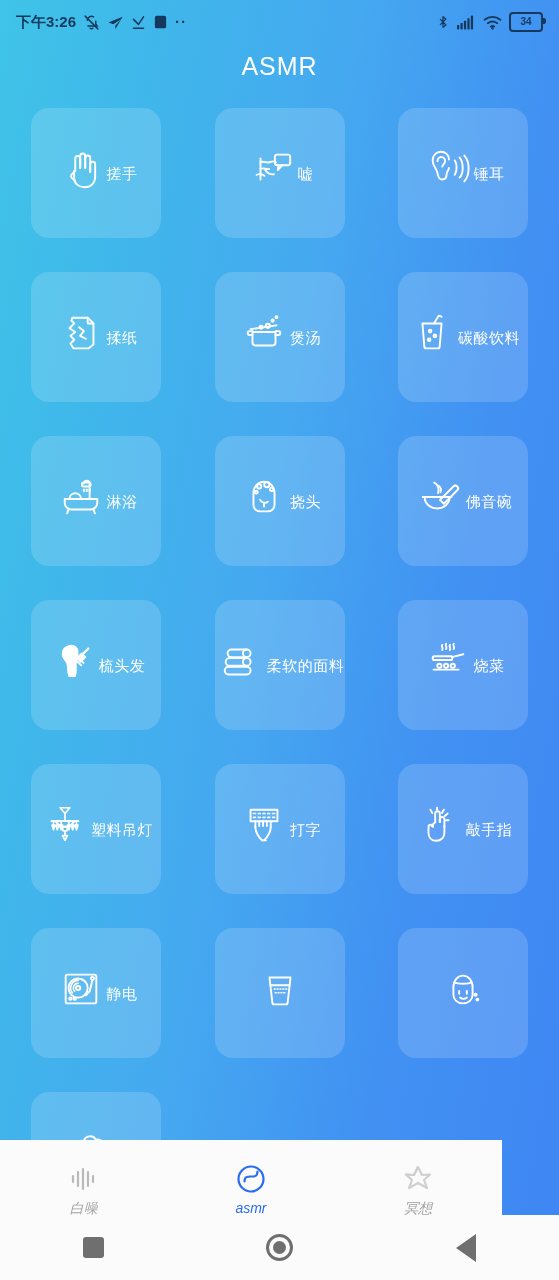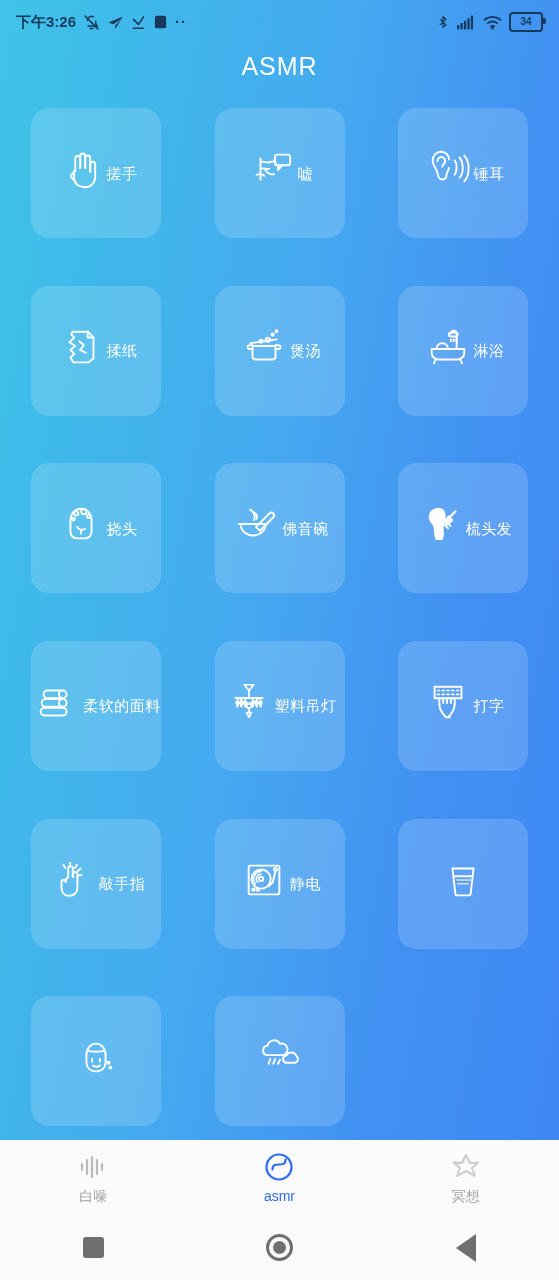--- a/index.html
+++ b/index.html
@@ -130,25 +130,26 @@
     color: #ffffff;
     letter-spacing: 0.5px;
     line-height: 1;
     white-space: nowrap;
   }
 
   
   .tabbar {
     position: absolute;
     left: 0; bottom: 65px;
-    width: 559px;
+    width: 502px;
     height: 75px;
     background: #fbfbfb;
     display: flex;
-    align-items: center;
+    align-items: flex-end;
+    font-style: italic;
   }
   .tab {
     flex: 1;
     display: flex;
     flex-direction: column;
     align-items: center;
     justify-content: center;
     gap: 7px;
     cursor: pointer;
   }
@@ -318,20 +319,32 @@
           <path d="M10 20l27-4"></path>
           <circle cx="21" cy="18" r="1.6"></circle>
           <circle cx="28" cy="16.5" r="2.2"></circle>
           <circle cx="33" cy="11" r="1.2"></circle>
           <circle cx="37" cy="7.5" r="1"></circle>
         </svg>
       </span>
       <span class="lbl">煲汤</span>
     </div>
 
+    <div class="card">
+      <span class="ico">
+        <svg viewBox="0 0 48 48" fill="none" stroke="#fff" stroke-width="2" stroke-linecap="round" stroke-linejoin="round">
+          <path d="M14 14h20l-2 24a2 2 0 0 1-2 2H18a2 2 0 0 1-2-2z"></path>
+          <path d="M26 14l5-8 3 1"></path>
+          <circle cx="22" cy="22" r="1.4"></circle>
+          <circle cx="27" cy="27" r="1.4"></circle>
+          <circle cx="21" cy="31" r="1.4"></circle>
+        </svg>
+      </span>
+      <span class="lbl">碳酸饮料</span>
+    </div>
 
     <div class="card">
       <span class="ico">
         <svg viewBox="0 0 48 48" fill="none" stroke="#fff" stroke-width="2" stroke-linecap="round" stroke-linejoin="round">
           <path d="M7 26h34v4a7 7 0 0 1-7 7H14a7 7 0 0 1-7-7z"></path>
           <path d="M11 37l-1.5 4"></path>
             <path d="M37 37l1.5 4"></path>
           <path d="M33 26V10a3 3 0 0 0-6 0"></path>
           <rect x="25" y="9" width="9" height="4" rx="1.2"></rect>
           <path d="M27 16v2"></path>
@@ -392,20 +405,37 @@
           <path d="M14 12h16a4 4 0 0 1 0 8H14a4 4 0 0 1 0-8z"></path>
           <path d="M12 21h18a4 4 0 0 1 0 8H12a4 4 0 0 1 0-8z"></path>
           <path d="M11 30h19a4 4 0 0 1 0 8H11a4 4 0 0 1 0-8z"></path>
           <path d="M30 12a4 4 0 0 0 0 8"></path>
           <path d="M30 21a4 4 0 0 0 0 8"></path>
         </svg>
       </span>
       <span class="lbl">柔软的面料</span>
     </div>
 
+    <div class="card">
+      <span class="ico">
+        <svg viewBox="0 0 48 48" fill="none" stroke="#fff" stroke-width="2" stroke-linecap="round" stroke-linejoin="round">
+          <path d="M18 7c-1.5 2 1.5 3.5 0 5.5"></path>
+          <path d="M22 6c-1.5 2 1.5 3.5 0 5.5"></path>
+          <path d="M26 7c-1.5 2 1.5 3.5 0 5.5"></path>
+          <path d="M30 6c-1.5 2 1.5 3.5 0 5.5"></path>
+          <path d="M10 19h18a4 4 0 0 1 0 4H10a2 2 0 0 1 0-4z"></path>
+          <path d="M28 20l12-3"></path>
+          <path d="M9 33h26"></path>
+          <circle cx="15" cy="29" r="2.2"></circle>
+          <circle cx="22" cy="29" r="2.2"></circle>
+          <circle cx="29" cy="29" r="2.2"></circle>
+        </svg>
+      </span>
+      <span class="lbl">烧菜</span>
+    </div>
 
     <div class="card">
       <span class="ico">
         <svg viewBox="0 0 48 48" fill="none" stroke="#fff" stroke-width="1.8" stroke-linecap="round" stroke-linejoin="round">
           <path d="M19 6h10l-5 6z"></path>
           <path d="M24 12v8"></path>
           <path d="M10 20h28"></path>
           <path d="M24 20L10 20M24 20l14 0"></path>
           <path d="M12 20v4M16 20v4M20 20v4M28 20v4M32 20v4M36 20v4"></path>
           <path d="M10.5 24h3l-1.5 5zM14.5 24h3l-1.5 5zM18.5 24h3l-1.5 5zM26.5 24h3l-1.5 5zM30.5 24h3l-1.5 5zM34.5 24h3l-1.5 5z"></path>

